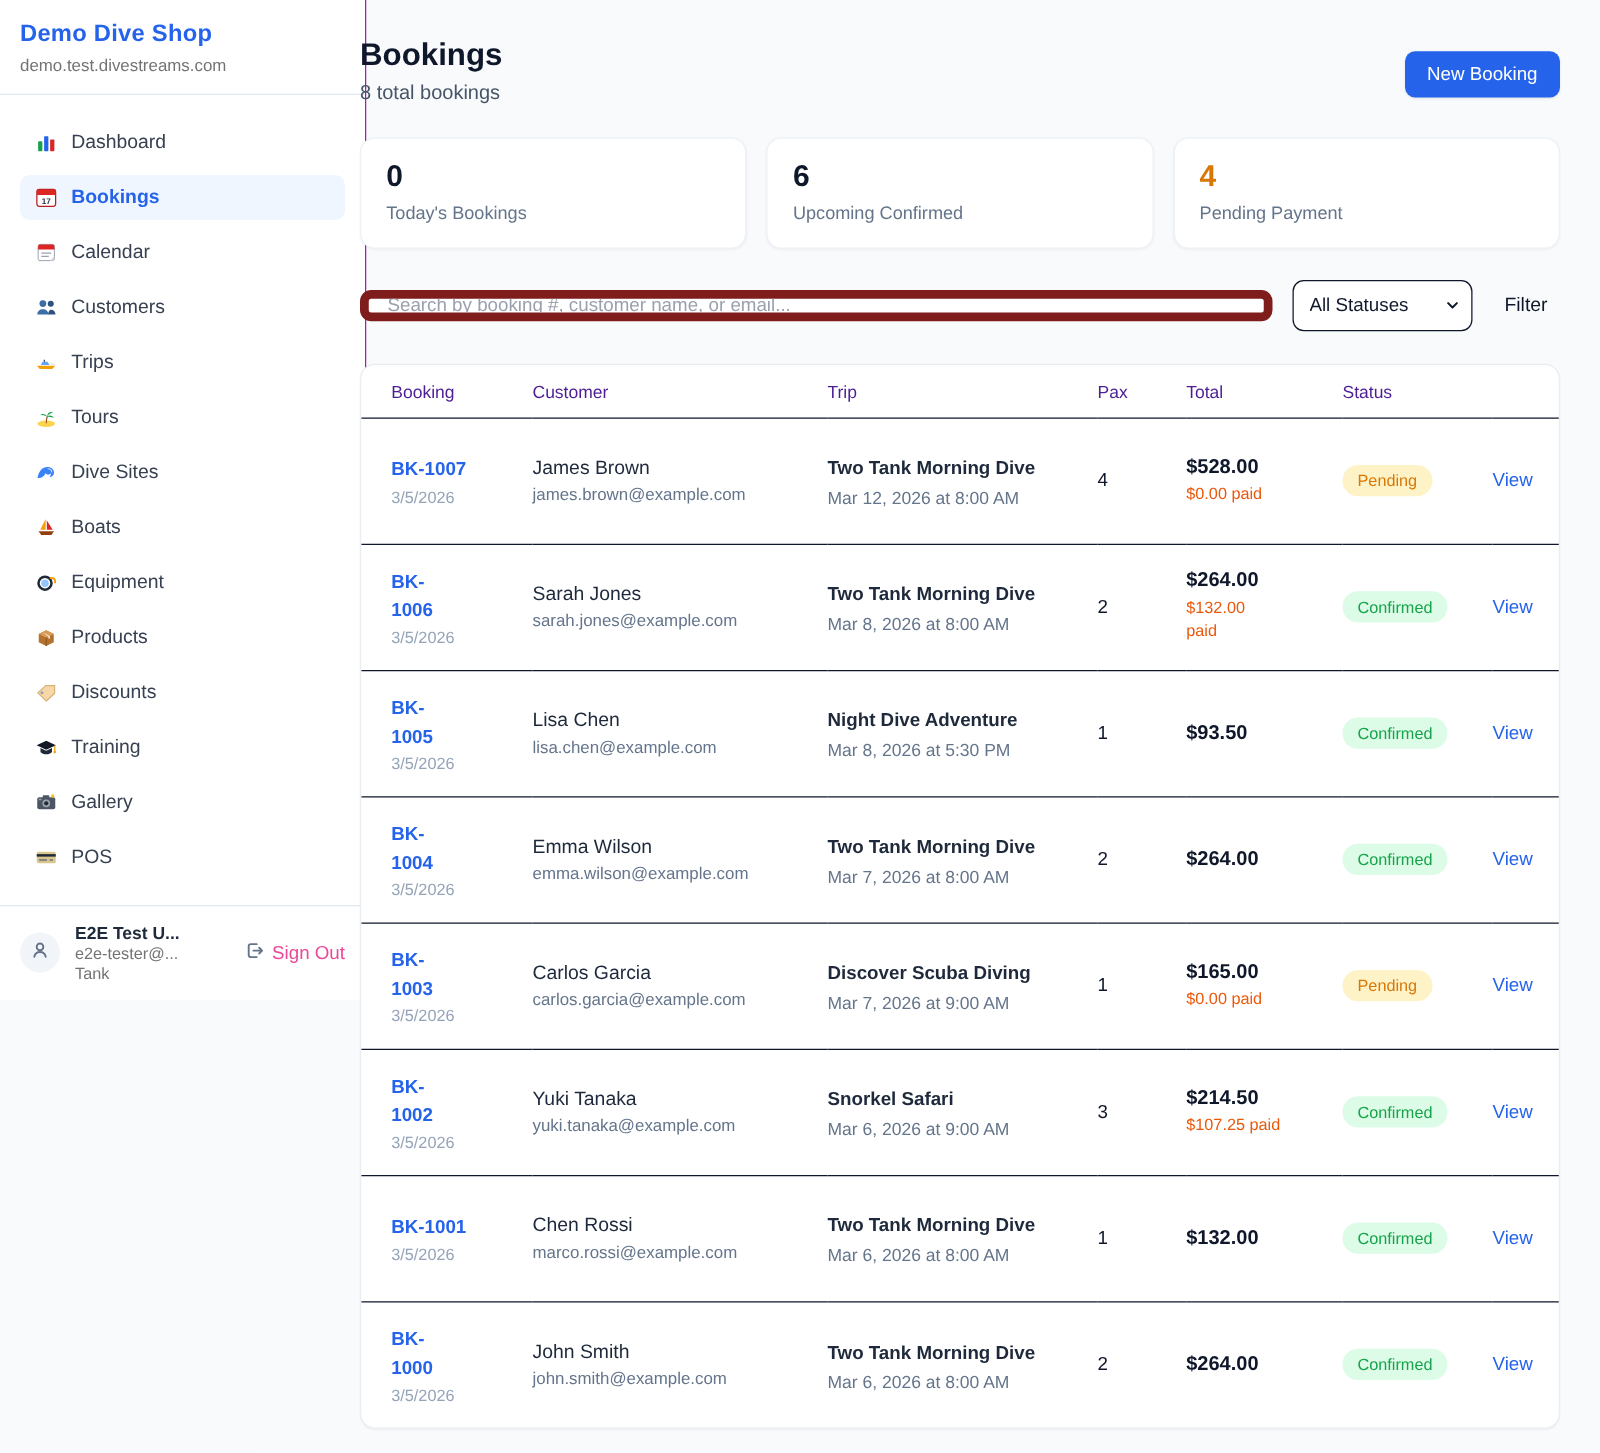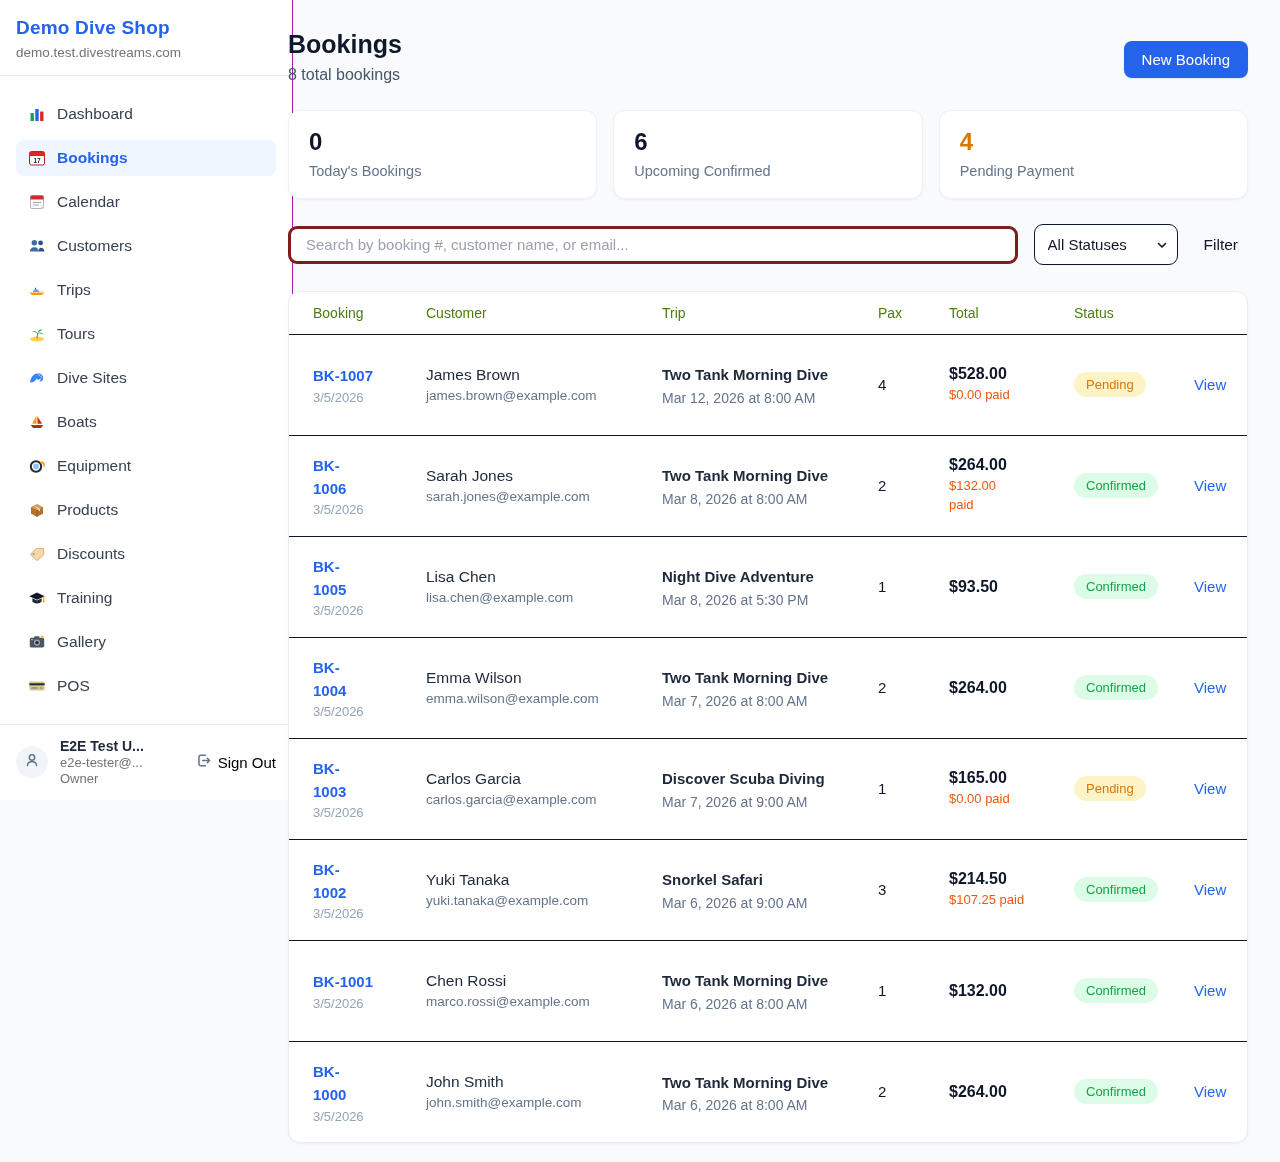--- a/index.html
+++ b/index.html
@@ -42,21 +42,21 @@
     display:flex; align-items:center; gap:12px;
   }
   .avatar {
     width:32px; height:32px; border-radius:50%;
     background:#f1f5f9; display:flex; align-items:center; justify-content:center;
     flex:0 0 32px;
   }
   .user-info { flex:1 1 auto; min-width:0; }
   .user-name { font-size:14px; font-weight:bold; color:#1e293b; white-space:nowrap; }
   .user-email, .user-role { font-size:13px; color:#737373; margin-top:1px; white-space:nowrap; }
-  .sign-out { display:flex; align-items:center; gap:6px; color:#000000; font-size:15px; cursor:pointer; white-space:nowrap; }
+  .sign-out { display:flex; align-items:center; gap:6px; color:#ec4899; font-size:15px; cursor:pointer; white-space:nowrap; }
 
   
   .main { position:absolute; left:255px; top:0; width:1025px; padding:30px 32px 0 33px; }
 
   .page-header { display:flex; justify-content:space-between; align-items:flex-start; }
   .page-title { font-size:25px; font-weight:bold; color:#0f172a; }
   .page-subtitle { font-size:16px; color:#475569; margin-top:7px; }
   .primary-btn {
     background:#2563eb; color:#fff; border:none; border-radius:8px;
     font-family:"Liberation Sans",sans-serif;
@@ -68,22 +68,22 @@
   .stat-card {
     flex:1 1 0; background:#fff; border:1px solid #eef1f5; border-radius:12px;
     padding:17px 20px 19px 20px; box-shadow:0 1px 2px rgba(15,23,42,.05);
   }
   .stat-value { font-size:24px; font-weight:bold; color:#0f172a; }
   .stat-value.orange { color:#d97706; }
   .stat-label { font-size:14.5px; color:#64748b; margin-top:7px; }
 
   .filter-row { display:flex; gap:16px; margin-top:25px; align-items:center; }
   .search-input {
-    flex:1 1 auto; height:38px;
-    border:3px solid #7f1d1d; border-radius:9px;
+    flex:1 1 auto; height:25px;
+    border:7px solid #7f1d1d; border-radius:9px;
     padding:0 15px; font-size:15px; color:#000000;
     font-family:"Liberation Sans",sans-serif; background:#fff; outline:none;
   }
   .search-input::placeholder { color:#9aa1ad; }
   .select-wrap { position:relative; }
   .status-select {
     height:41px; width:144px; appearance:none; -webkit-appearance:none;
     border:1px solid #0f172a; border-radius:9px;
     padding:0 30px 0 13px; font-size:15px; color:#0f172a;
     font-family:"Liberation Sans",sans-serif; background:#fff; cursor:pointer; outline:none;
@@ -96,21 +96,21 @@
 
   
   .table-card {
     margin-top:26px; background:#fff;
     border:1px solid #e9edf2; border-radius:12px;
     box-shadow:0 1px 2px rgba(15,23,42,.05);
     overflow:hidden;
   }
   table { width:100%; border-collapse:collapse; table-layout:fixed; }
   thead th {
-    font-size:14px; font-weight:500; color:#4d7c0f; text-align:left;
+    font-size:14px; font-weight:500; color:#4c1d95; text-align:left;
     height:42px; vertical-align:middle; padding:0;
   }
   thead th:first-child { padding-left:24px; }
   tbody td { border-top:1px solid #0f172a; height:101px; vertical-align:middle; padding:0; }
   tbody td:first-child { padding-left:24px; }
 
   .bk-id { font-size:15px; font-weight:600; color:#2563eb; line-height:1.55; cursor:pointer; }
   .bk-date { font-size:13px; color:#94a3b8; margin-top:2px; }
   .cust-name { font-size:15.5px; color:#1e293b; font-weight:500; }
   .cust-email { font-size:13.5px; color:#64748b; margin-top:4px; }
@@ -291,21 +291,21 @@
       <span>
         <svg width="20" height="20" viewBox="0 0 24 24" fill="none" stroke="#64748b" stroke-width="1.8" stroke-linecap="round">
           <circle cx="12" cy="9" r="3.2"></circle>
             <path d="M6.5 18.5c.7-3 2.9-4.6 5.5-4.6s4.8 1.6 5.5 4.6"></path>
         </svg>
       </span>
     </div>
     <div class="user-info">
       <div class="user-name">E2E Test U...</div>
       <div class="user-email">e2e-tester@...</div>
-      <div class="user-role">Owner</div>
+      <div class="user-role">Tank</div>
     </div>
     <div class="sign-out">
       <span>
         <svg width="17" height="17" viewBox="0 0 18 18" fill="none" stroke="#64748b" stroke-width="1.6" stroke-linecap="round" stroke-linejoin="round">
           <path d="M11 3.5H6A1.8 1.8 0 0 0 4.2 5.3v7.4A1.8 1.8 0 0 0 6 14.5h5"></path>
           <path d="M8.2 9h7.3M15.5 9l-2.4-2.4M15.5 9l-2.4 2.4"></path>
         </svg>
       </span>
       <span>Sign Out</span>
     </div>

